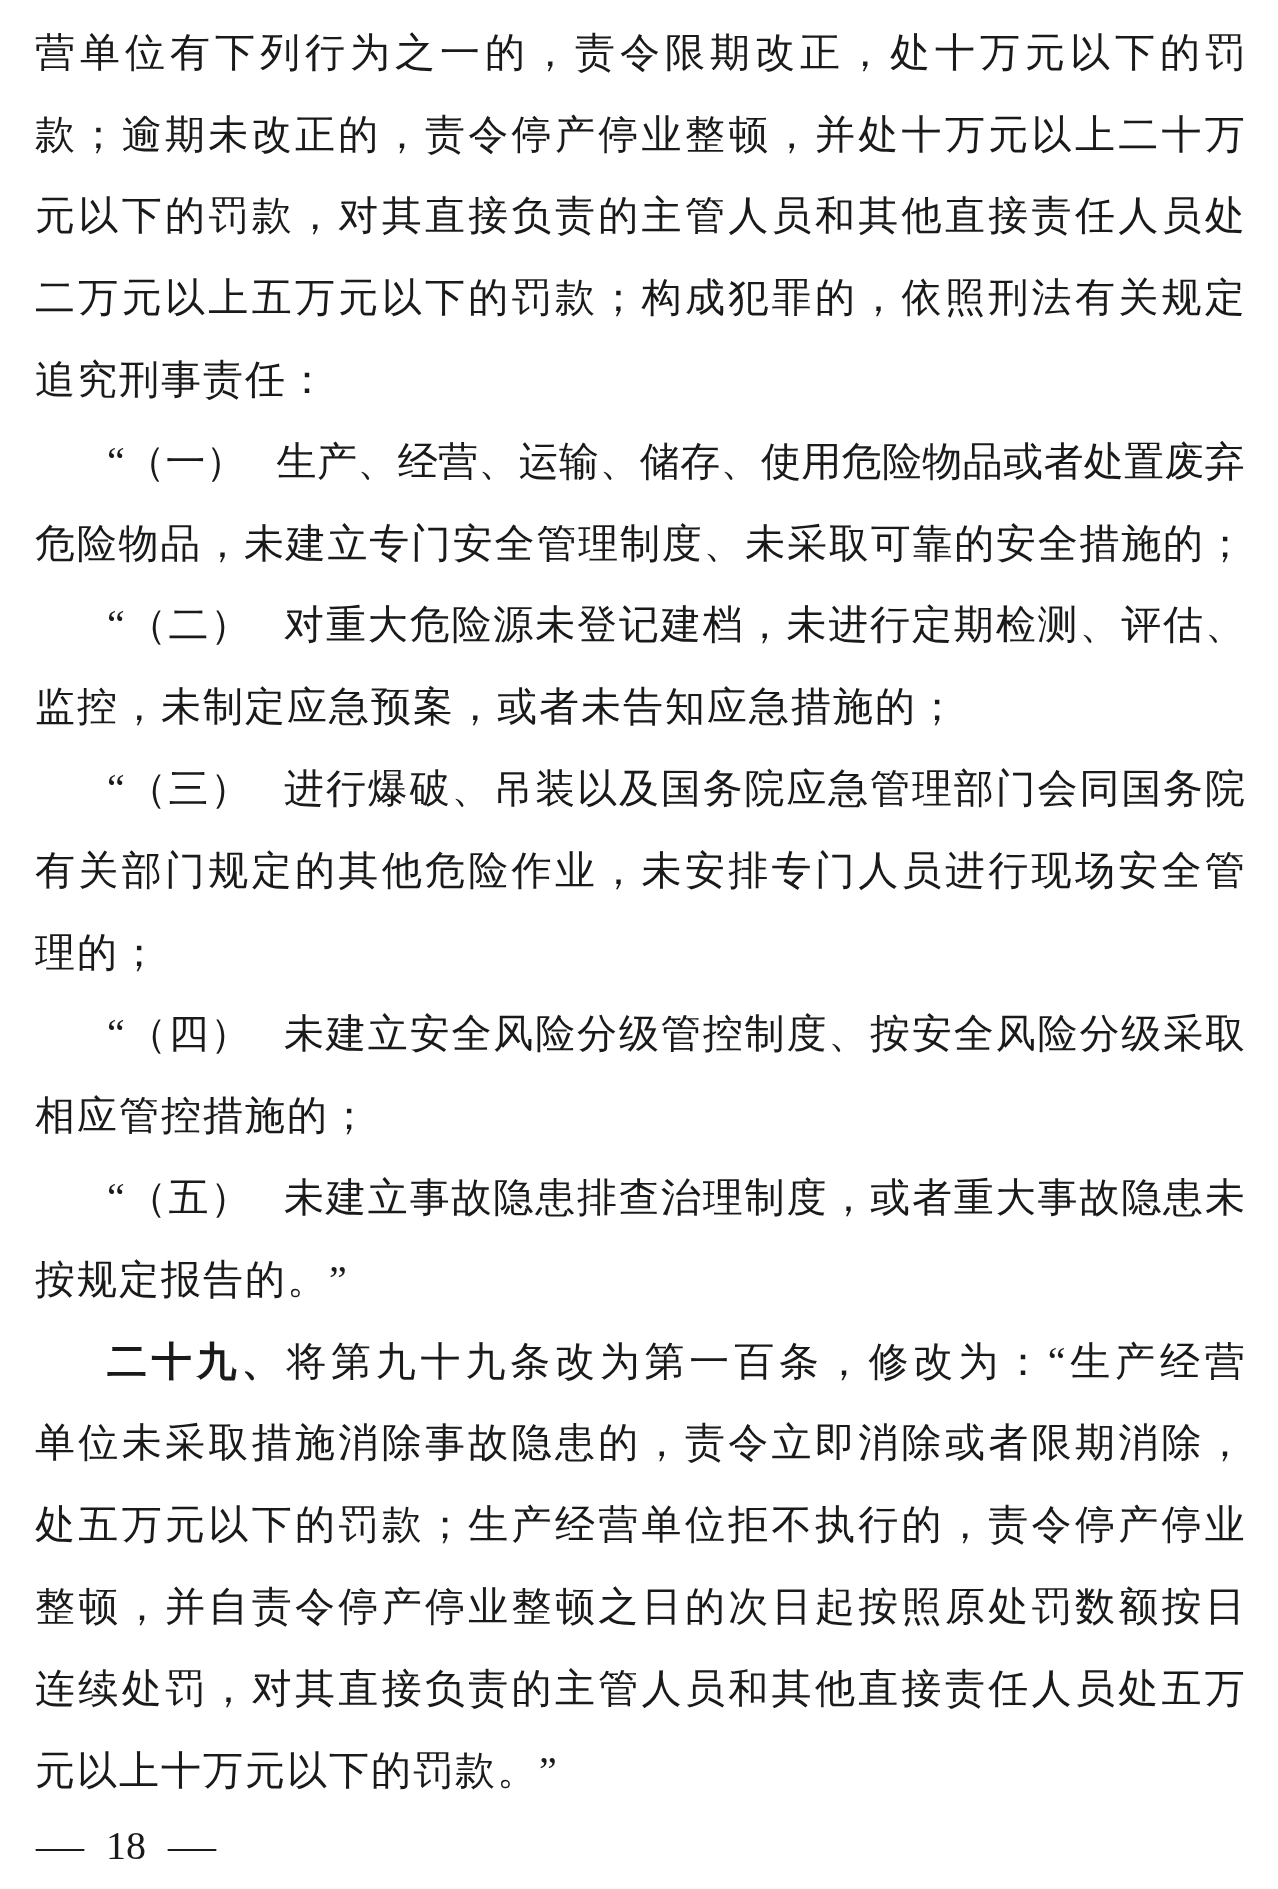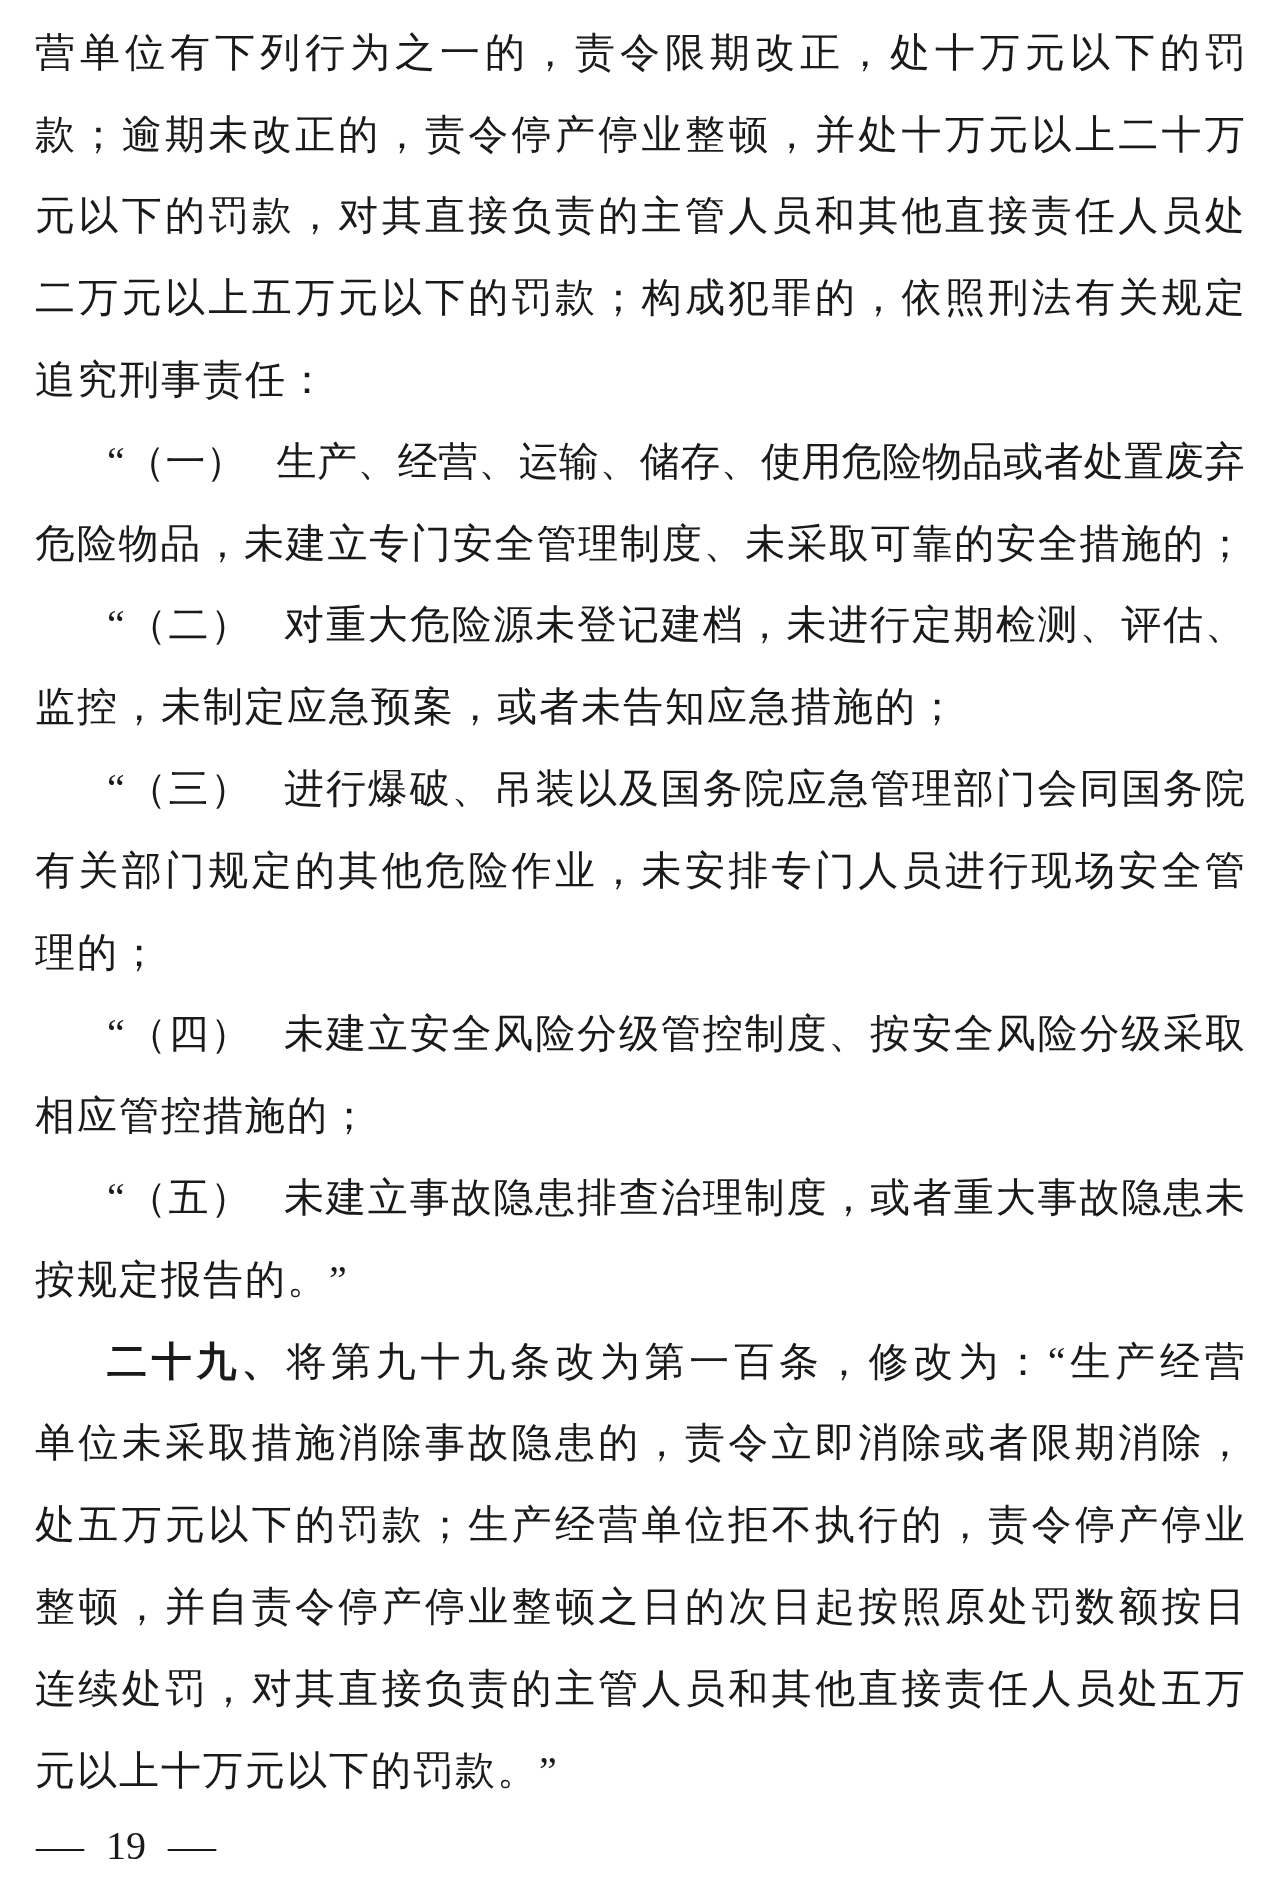--- a/index.html
+++ b/index.html
@@ -86,16 +86,16 @@
       <div class="line"><span>按</span><span>规</span><span>定</span><span>报</span><span>告</span><span>的</span><span>。</span><span>”</span></div>
       <div class="line justify indent"><span class="bold">二</span><span class="bold">十</span><span class="bold">九</span><span class="bold">、</span><span>将</span><span>第</span><span>九</span><span>十</span><span>九</span><span>条</span><span>改</span><span>为</span><span>第</span><span>一</span><span>百</span><span>条</span><span>，</span><span>修</span><span>改</span><span>为</span><span>：</span><span>“</span><span>生</span><span>产</span><span>经</span><span>营</span></div>
       <div class="line justify"><span>单</span><span>位</span><span>未</span><span>采</span><span>取</span><span>措</span><span>施</span><span>消</span><span>除</span><span>事</span><span>故</span><span>隐</span><span>患</span><span>的</span><span>，</span><span>责</span><span>令</span><span>立</span><span>即</span><span>消</span><span>除</span><span>或</span><span>者</span><span>限</span><span>期</span><span>消</span><span>除</span><span>，</span></div>
       <div class="line justify"><span>处</span><span>五</span><span>万</span><span>元</span><span>以</span><span>下</span><span>的</span><span>罚</span><span>款</span><span>；</span><span>生</span><span>产</span><span>经</span><span>营</span><span>单</span><span>位</span><span>拒</span><span>不</span><span>执</span><span>行</span><span>的</span><span>，</span><span>责</span><span>令</span><span>停</span><span>产</span><span>停</span><span>业</span></div>
       <div class="line justify"><span>整</span><span>顿</span><span>，</span><span>并</span><span>自</span><span>责</span><span>令</span><span>停</span><span>产</span><span>停</span><span>业</span><span>整</span><span>顿</span><span>之</span><span>日</span><span>的</span><span>次</span><span>日</span><span>起</span><span>按</span><span>照</span><span>原</span><span>处</span><span>罚</span><span>数</span><span>额</span><span>按</span><span>日</span></div>
       <div class="line justify"><span>连</span><span>续</span><span>处</span><span>罚</span><span>，</span><span>对</span><span>其</span><span>直</span><span>接</span><span>负</span><span>责</span><span>的</span><span>主</span><span>管</span><span>人</span><span>员</span><span>和</span><span>其</span><span>他</span><span>直</span><span>接</span><span>责</span><span>任</span><span>人</span><span>员</span><span>处</span><span>五</span><span>万</span></div>
       <div class="line"><span>元</span><span>以</span><span>上</span><span>十</span><span>万</span><span>元</span><span>以</span><span>下</span><span>的</span><span>罚</span><span>款</span><span>。</span><span>”</span></div>
     </div>
   <div class="footer">
     <span class="dash">—</span>
-    <span class="num">19</span>
+    <span class="num">18</span>
     <span class="dash">—</span>
   </div>
 </div>
 
 </body></html>

